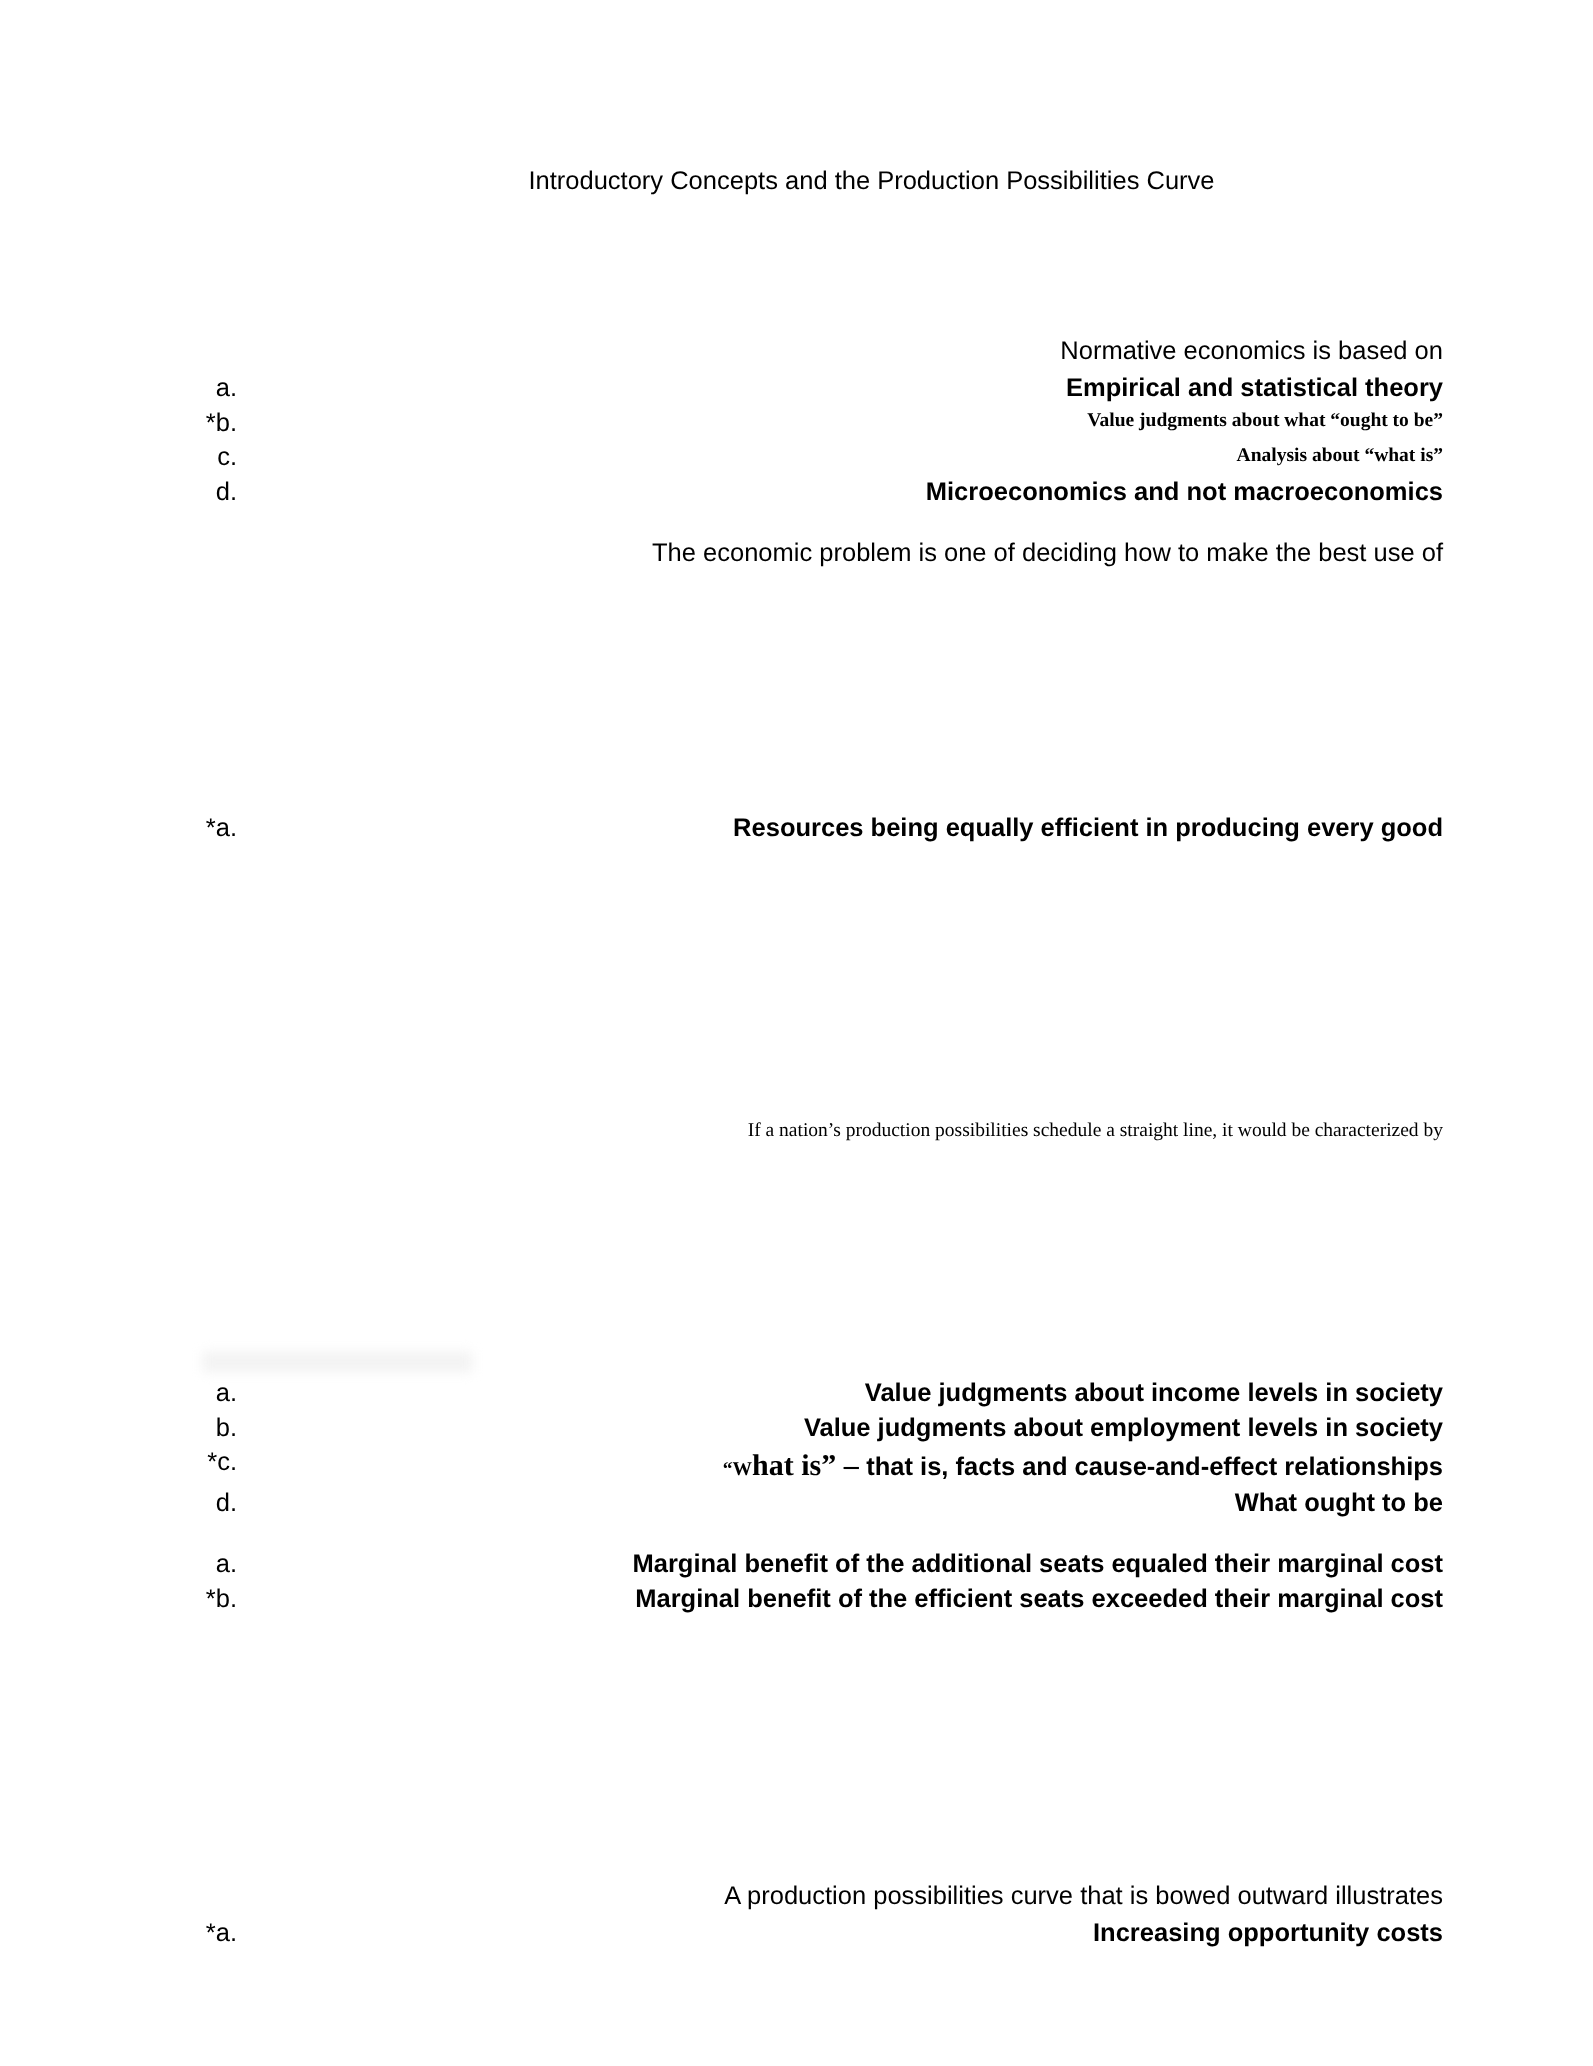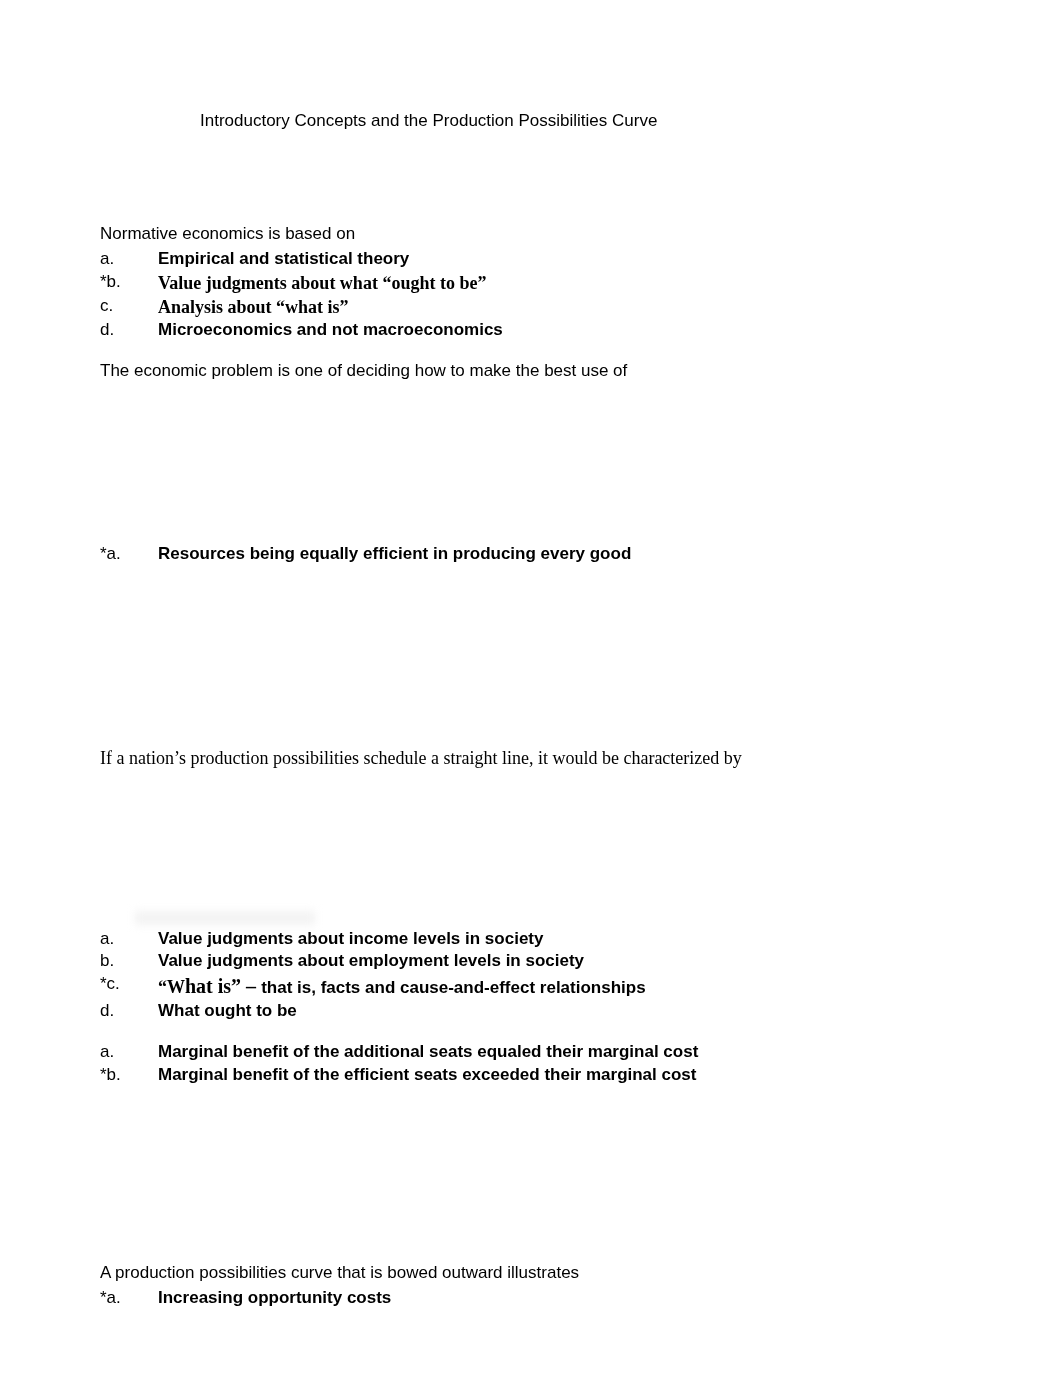--- a/index.html
+++ b/index.html
@@ -1,30 +1,32 @@
 <!DOCTYPE html>
 <html><head>
 <meta charset="utf-8">
 <style>
   * {
     margin: 0;
     padding: 0;
     box-sizing: border-box;
+    text-align: right;
   }
   body {
     width: 1062px;
     height: 1377px;
     background: #ffffff;
     font-family: Arial, Helvetica, sans-serif;
     color: #000000;
     padding: 110px 100px 40px 100px;
     font-size: 17px;
     line-height: 1.35;
   }
   .title {
+    text-align: center;
     margin-bottom: 90px;
     font-size: 17px;
     padding-left: 100px;
   }
   .question-block {
     margin-bottom: 18px;
   }
   .question-stem {
     margin-bottom: 2px;
   }
@@ -34,21 +36,21 @@
   .option-label {
     width: 58px;
     flex-shrink: 0;
   }
   .option-text {
     flex: 1;
     font-weight: bold;
   }
   .serif {
     font-family: 'Times New Roman', Times, serif;
-    font-size: 18px;
+    font-size: 13px;
   }
   .gap-2 {
     margin-top: 18px;
   }
   .gap-big {
     margin-top: 160px;
   }
   .gap-bigger {
     margin-top: 180px;
   }

